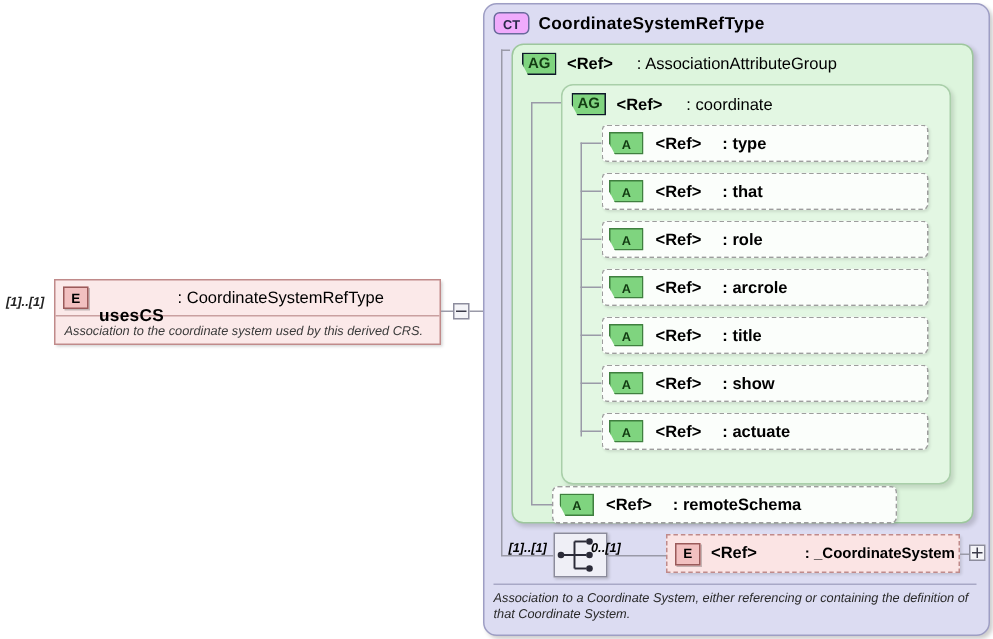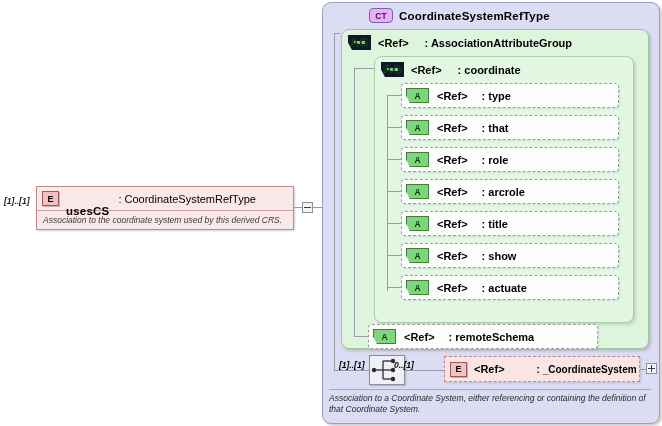--- a/index.html
+++ b/index.html
@@ -104,21 +104,20 @@
   .badge-ct {
     width: 24px; height: 15px;
     border: 1px solid #6a6a9c;
     border-radius: 4px;
     background: #f0abfc;
     display: flex; align-items: center; justify-content: center;
     font-size: 8.5px; font-weight: bold; color: #2a2a4a;
     box-sizing: border-box;
     margin-right: 6px;
     flex: none;
-    margin-left: 40px;
   }
   #ct-title { font-size: 11.5px; font-weight: bold; letter-spacing: .2px; }
 
   
   #ag-outer {
     position: absolute;
     left: 18px; top: 26px;
     width: 308px; height: 320px;
     background: #ddf5dd;
     border: 1px solid #9dc79d;
@@ -126,31 +125,31 @@
     box-sizing: border-box;
     box-shadow: 2px 2px 3px rgba(0,0,0,0.16);
   }
   #ag-outer-header {
     position: absolute; left: 6px; top: 5px;
     display: flex; align-items: center;
   }
   .badge-ag {
     width: 23px; height: 15px;
     background: #7fd47f;
-    border: 6px solid #0f172a;
+    border: 1px solid #0f172a;
     box-shadow: 1px 1px 0 rgba(0,0,0,0.22);
     display: flex; align-items: center; justify-content: center;
-    font-size: 13px; font-weight: bold; color: #123b12;
+    font-size: 10px; font-weight: bold; color: #123b12;
     box-sizing: border-box;
     margin-right: 7px;
     flex: none;
     clip-path: polygon(0 0, 100% 0, 100% 100%, 4px 100%, 0 50%);
   }
   .ag-ref { font-size: 11px; font-weight: bold; }
-  .ag-type { font-size: 11px; font-weight: bold; margin-left: 16px; }
+  .ag-type { font-size: 11px; font-weight: normal; margin-left: 16px; }
 
   
   #ag-inner {
     position: absolute;
     left: 32px; top: 26px;
     width: 260px; height: 267px;
     background: #e3f7e3;
     border: 1px solid #a9cfa9;
     border-radius: 8px;
     box-sizing: border-box;

